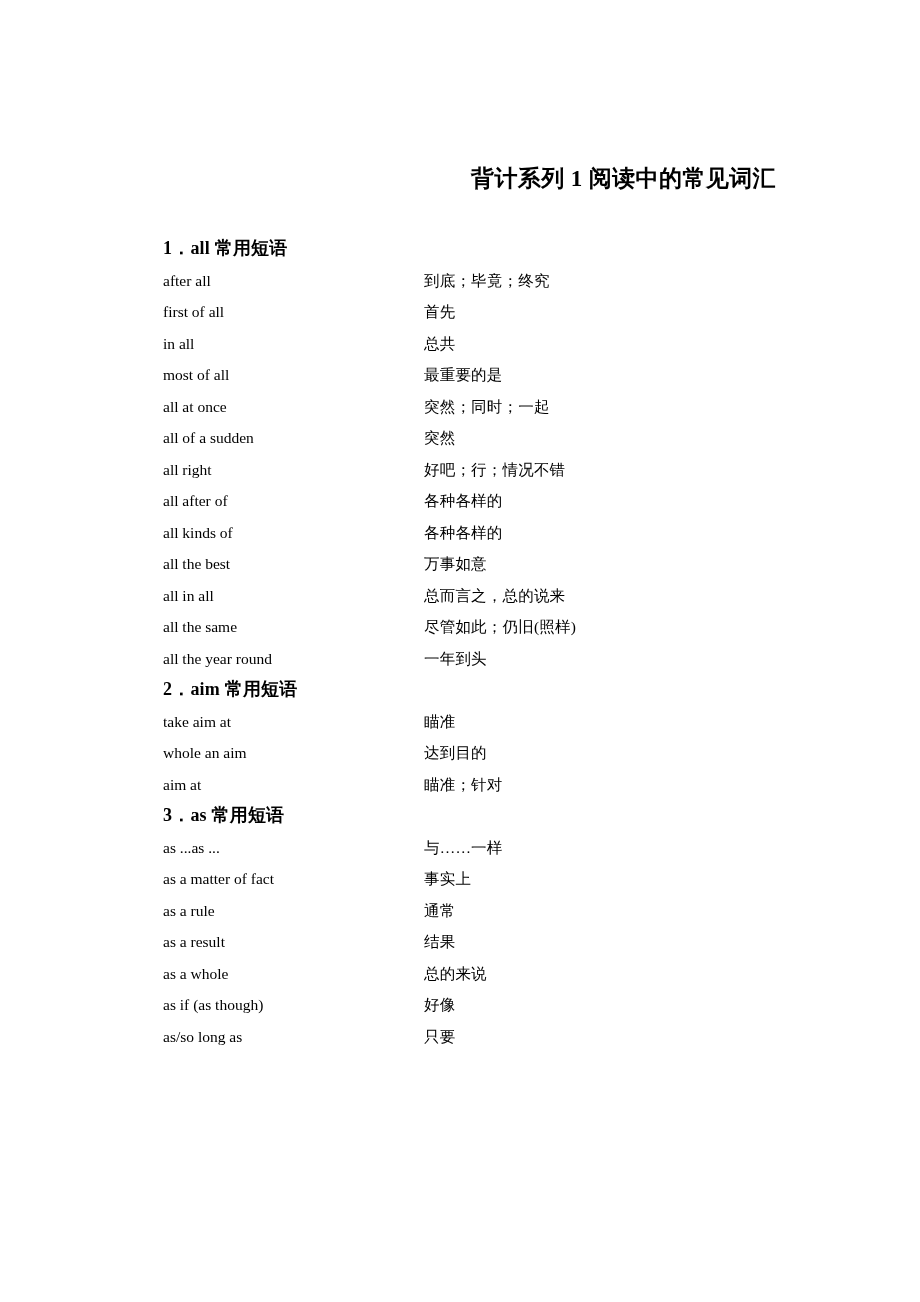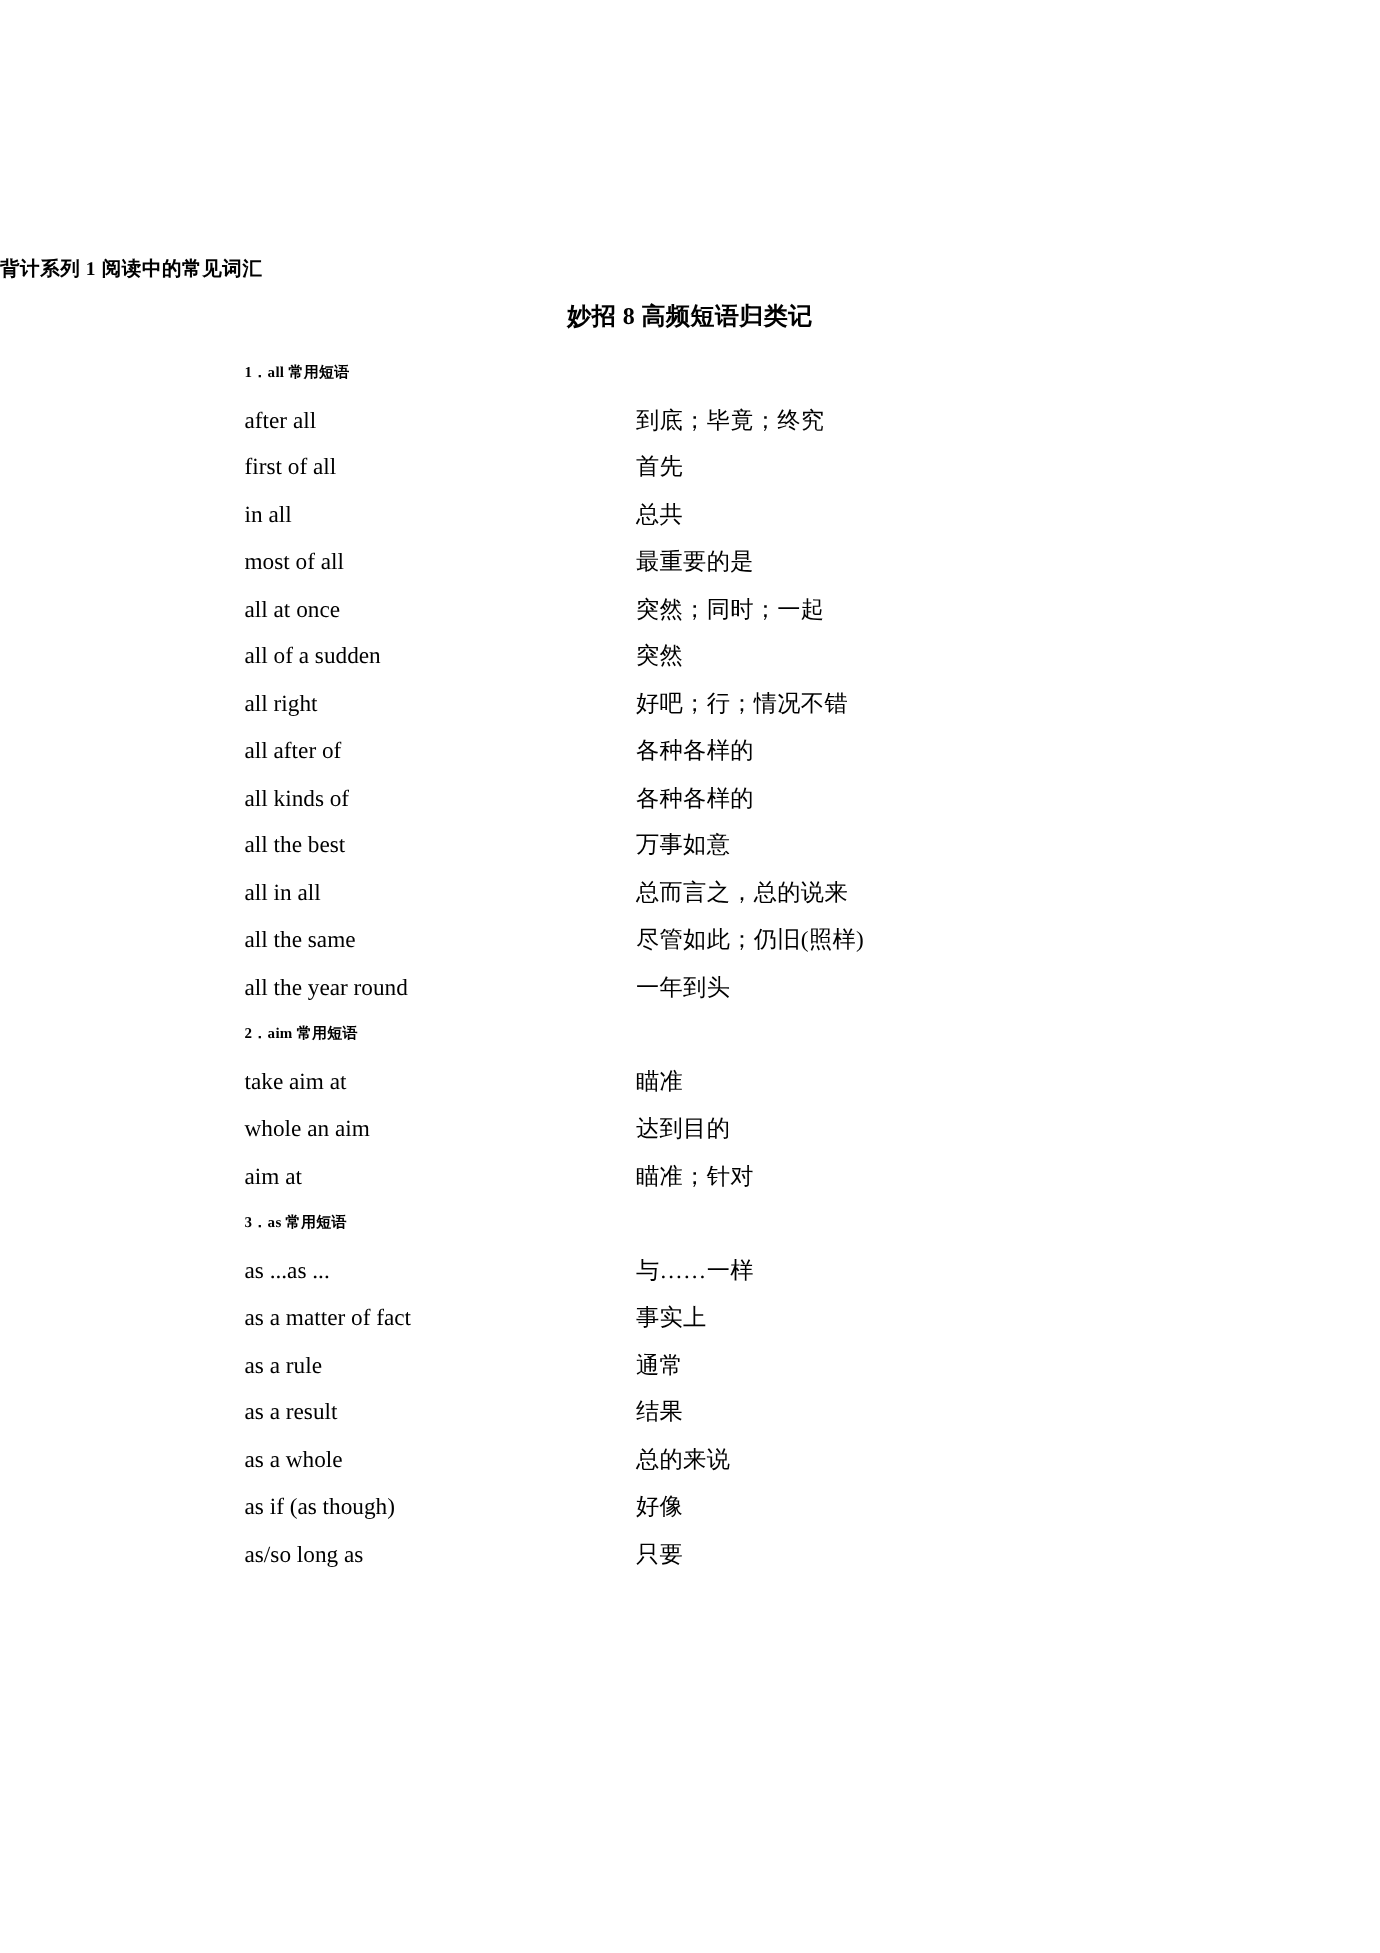--- a/index.html
+++ b/index.html
@@ -23,22 +23,22 @@
     width: 920px;
     height: 1302px;
     background: #ffffff;
   }
 
   .doc-title {
     position: absolute;
     left: 0;
     top: 166px;
     width: 776px;
-    text-align: left;
-    font-size: 13px;
+    text-align: right;
+    font-size: 23px;
     font-weight: bold;
     letter-spacing: 0.4px;
     line-height: 26px;
   }
 
   .doc-subtitle {
     position: absolute;
     left: 0;
     top: 200px;
     width: 920px;
@@ -59,21 +59,21 @@
   .row {
     position: relative;
     height: 31.5px;
     line-height: 31.5px;
   }
 
   .section-head {
     position: absolute;
     left: 163px;
     top: 0;
-    font-size: 10px;
+    font-size: 18px;
     font-weight: bold;
     white-space: nowrap;
     letter-spacing: 0.2px;
   }
 
   .term {
     position: absolute;
     left: 163px;
     top: 0;
     font-size: 15.5px;
@@ -89,21 +89,20 @@
     letter-spacing: 0.2px;
   }
 </style>
 </head>
 <body>
 
 <div class="page">
 
   <div class="doc-title">背计系列 1  阅读中的常见词汇</div>
 
-  <div class="doc-subtitle">妙招 8  高频短语归类记</div>
 
   <div class="content" id="content-root">
       <div class="row">
         <div class="section-head">1．all 常用短语</div>
       </div>
       <div class="row">
         <span class="term">after all</span>
         <span class="gloss">到底；毕竟；终究</span>
       </div>
       <div class="row">

